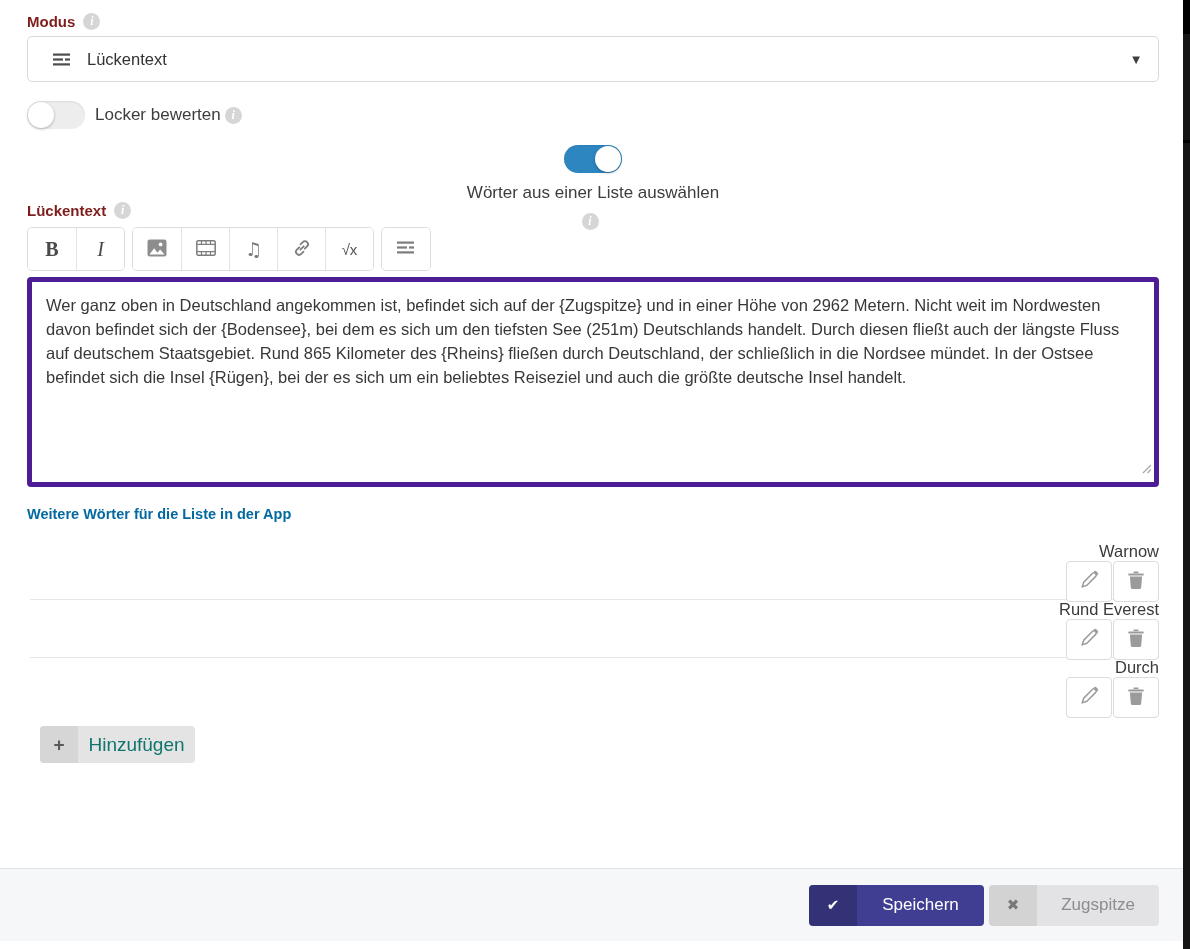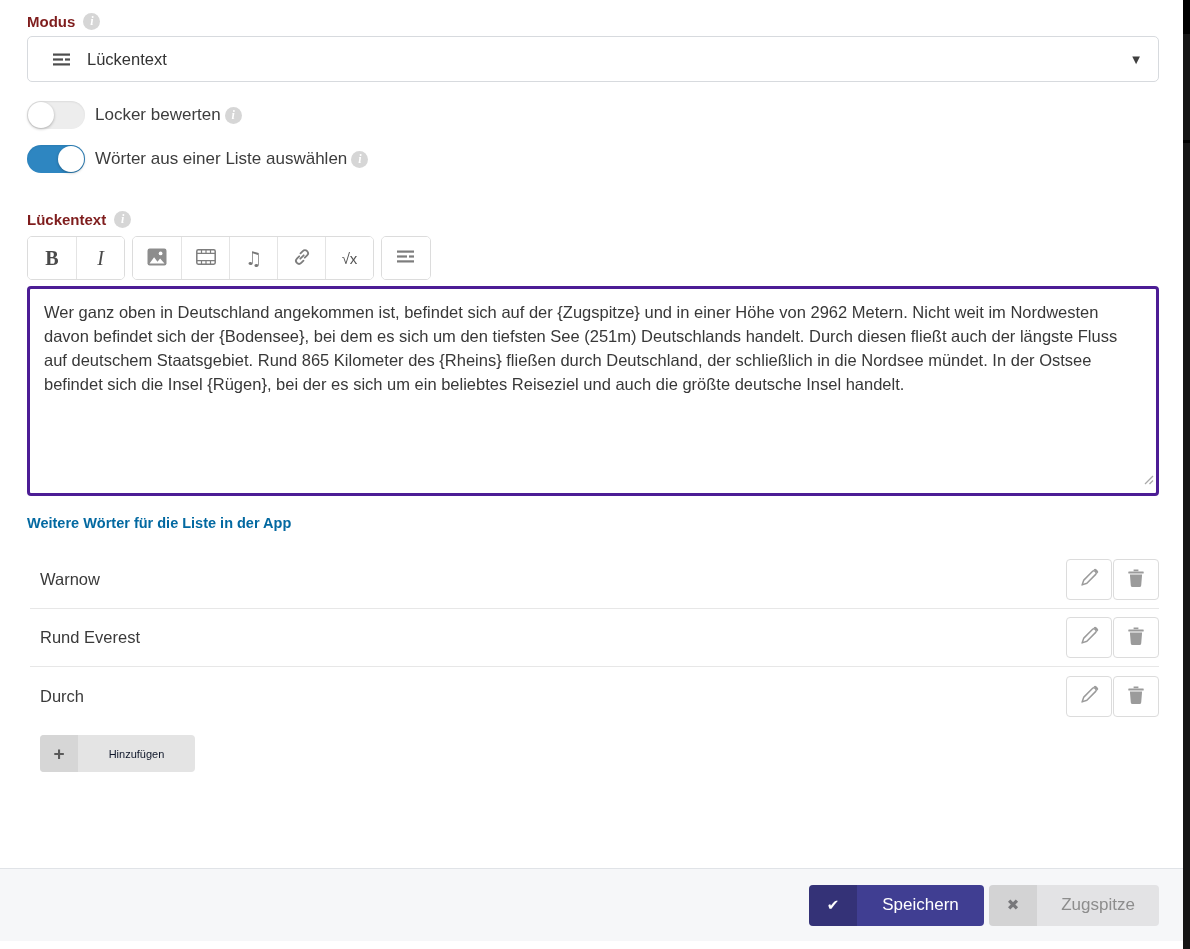--- a/index.html
+++ b/index.html
@@ -15,62 +15,62 @@
     font-family:"Liberation Serif", serif; font-style:italic; font-weight:700; font-size:12px; flex:0 0 auto; }
 
   .dropdown { display:flex; align-items:center; height:46px; border:1px solid #d7dade; border-radius:5px;
     background:#fff; padding:0 18px 0 25px; margin-bottom:19px; cursor:pointer; }
   .dropdown .dd-icon { margin-right:15px; display:flex; }
   .dropdown .dd-value { font-size:16.5px; color:#333; }
   .dropdown .dd-chevron { margin-left:auto; font-size:10px; color:#3f3f3f; font-family:"DejaVu Sans", sans-serif; }
 
   .toggle-row { display:flex; align-items:center; height:28px; gap:10px; }
   .toggle-row.first { margin-bottom:16px; }
-  .toggle-row.second { margin-bottom:36px; }
+  .toggle-row.second { margin-bottom:27px;flex-direction:column; }
   .toggle { position:relative; width:58px; height:28px; border-radius:14px; background:#ededed;
     box-shadow:inset 0 1px 2px rgba(0,0,0,0.07); cursor:pointer; flex:0 0 auto; }
   .toggle .knob { position:absolute; top:1px; left:1px; width:26px; height:26px; border-radius:50%;
     background:#fff; box-shadow:0 1px 3px rgba(0,0,0,0.28); }
   .toggle.on { background:var(--toggle-on,#2e86c1); }
   .toggle.on .knob { left:auto; right:1px; }
   .toggle-label { font-size:17px; color:#3d3d3d; }
   .toggle-row .info-icon { margin-left:-6px; }
 
   .editor-label-row { margin-top:0; margin-bottom:7px; }
   .toolbar { display:flex; gap:7px; margin-bottom:6px; }
   .btn-group { display:flex; border:1px solid #dcdcdc; border-radius:5px; background:#fff; overflow:hidden; }
   .tb-btn { width:48px; height:42px; background:#fff; border:none; display:flex; align-items:center;
     justify-content:center; cursor:pointer; color:#6f6f6f; }
   .tb-btn + .tb-btn { border-left:1px solid #e4e4e4; }
   .tb-bold { font-family:"Liberation Serif", serif; font-weight:700; font-size:20px; color:#4a4a4a; }
   .tb-italic { font-family:"Liberation Serif", serif; font-style:italic; font-size:20px; color:#4a4a4a; }
   .tb-music { font-family:"DejaVu Sans", sans-serif; font-size:19px; color:#777; }
   .tb-sqrt { font-size:15px; color:#555; }
 
-  .texteditor { position:relative; height:210px; border:3px solid #4c1d95; border-radius:4px;
+  .texteditor { position:relative; height:210px; border:5px solid #4c1d95; border-radius:4px;
     padding:11px 14px; font-size:16.5px; line-height:24px; color:#383838; margin-bottom:19px;
     overflow:hidden; cursor:text; }
   .resize-handle { position:absolute; right:2px; bottom:2px; }
 
   .list-heading { font-size:14.5px; font-weight:700; color:#0369a1; height:19px; margin-bottom:17px; }
 
   .word-list { margin-left:3px; }
-  .word-row { height:58px; display:flex; align-items:center; padding-left:10px; border-bottom:1px solid #e7e7e7; }
+  .word-row { height:58px; display:flex; align-items:flex-end; padding-left:10px; border-bottom:1px solid #e7e7e7;flex-direction:column; }
   .word-row:last-child { border-bottom:none; }
   .word-label { flex:1; font-size:16.5px; color:#3a3a3a; }
   .row-actions { display:flex; gap:1px; }
   .icon-btn { width:46px; height:41px; background:#fff; border:1px solid #dcdcdc; border-radius:4px;
     display:flex; align-items:center; justify-content:center; cursor:pointer; }
 
   .add-btn { display:flex; align-items:stretch; width:155px; height:37px; margin:10px 0 0 13px;
     border:none; border-radius:4px; overflow:hidden; background:#e4e4e4; cursor:pointer; padding:0; }
   .add-btn .aicon { width:38px; display:flex; align-items:center; justify-content:center;
     background:#d6d6d6; color:#5a5a5a; font-size:19px; font-weight:700; }
   .add-btn .alabel { flex:1; display:flex; align-items:center; justify-content:center;
-    color:#0f172a; font-size:11px; font-family:"Liberation Sans", sans-serif; }
+    color:#0f766e; font-size:19px; font-family:"Liberation Sans", sans-serif; }
 
   .footer { position:absolute; left:0; right:7px; top:868px; height:73px; background:var(--footer-bg,#f6f7f9);
     border-top:1px solid #e0e3e7; display:flex; align-items:center; justify-content:flex-end;
     gap:5px; padding-right:24px; }
   .btn-footer { display:flex; align-items:stretch; height:41px; border:none; border-radius:4px;
     overflow:hidden; cursor:pointer; padding:0; font-family:"Liberation Sans", sans-serif; }
   .btn-footer .ficon { width:48px; display:flex; align-items:center; justify-content:center;
     font-family:"DejaVu Sans", sans-serif; font-size:15px; }
   .btn-footer .flabel { flex:1; display:flex; align-items:center; justify-content:center; font-size:17px; }
   .btn-save { width:175px; background:var(--save-bg,#403e92); color:#fff; }

